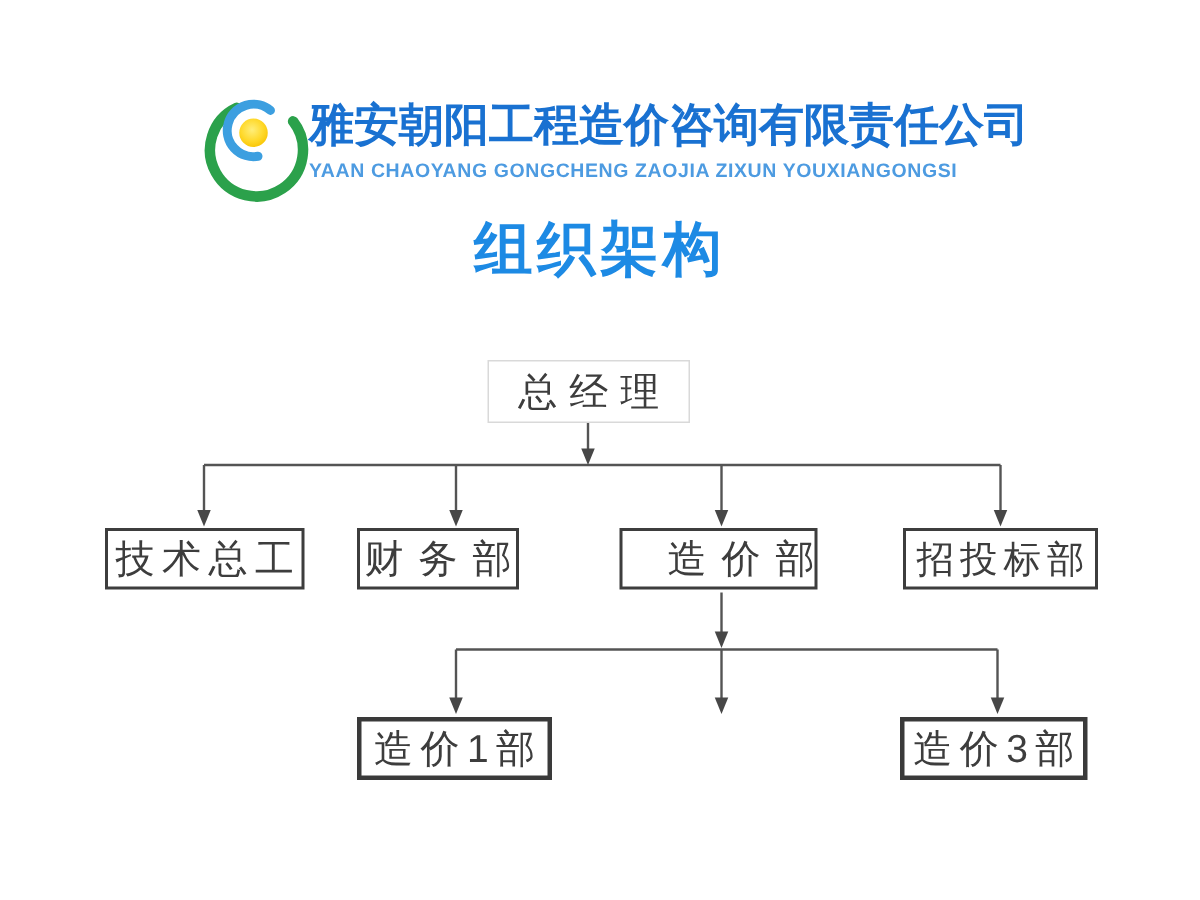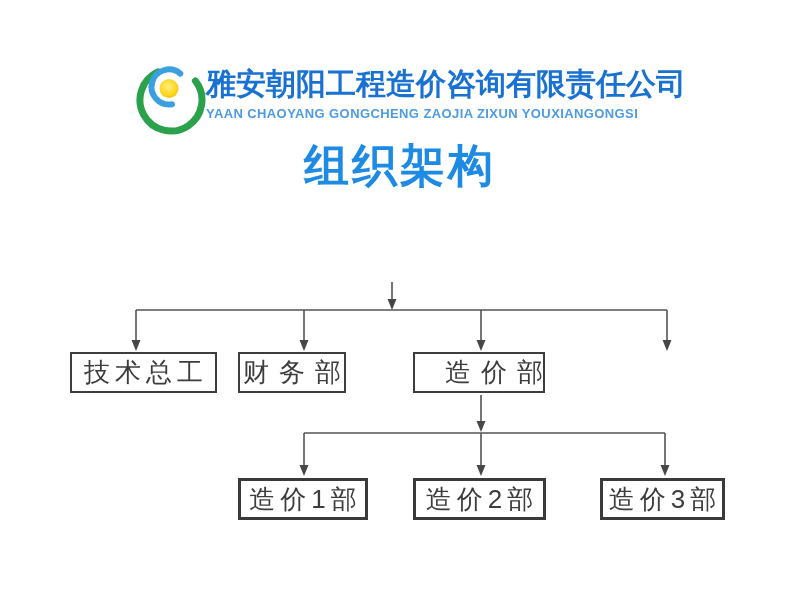--- a/index.html
+++ b/index.html
@@ -47,21 +47,21 @@
   }
 
   
   .page-title {
     position: absolute;
     left: 0;
     top: 143px;
     width: 100%;
     text-align: center;
     font-family: "DejaVu Serif", serif;
-    font-size: 45px;
+    font-size: 39px;
     line-height: 46px;
     font-weight: bold;
     letter-spacing: 3px;
     color: #1D8AE4;
   }
 
   
   .chart { position: absolute; inset: 0; }
   .connectors { position: absolute; left: 0; top: 0; }
 
@@ -74,21 +74,21 @@
     color: #3D3D3D;
     font-size: 26px;
     white-space: nowrap;
   }
   .node span { display: inline-block; }
 
   .n-root   { left: 325px; top: 240px; width: 135px; height: 42px; border: 1px solid #D9D9D9; }
   .n-root span    { letter-spacing: 8px;  margin-right: -8px; }
 
   .lvl2     { top: 352px; height: 41px; border: 2px solid #3D3D3D; }
-  .n-tech   { left: 70px;  width: 147px; }
+  .n-tech   { left: 70px;  width: 133px; }
   .n-tech span    { letter-spacing: 5px;  margin-right: -5px; }
   .n-fin    { left: 238px; width: 108px; }
   .n-fin span     { letter-spacing: 10px; margin-right: -10px; }
   .n-cost   { left: 413px; width: 132px; justify-content: flex-end; }
   .n-cost span    { letter-spacing: 10px; margin-right: -10px; }
   .n-bid    { left: 602px; width: 130px; font-size: 25px; }
   .n-bid span     { letter-spacing: 4px;  margin-right: -4px; }
 
   .lvl3     { top: 478px; height: 42px; border: 3px solid #3A3A3A; }
   .n-c1     { left: 238px; width: 130px; }
@@ -145,35 +145,38 @@
         <polygon points="299.5,340 308.5,340 304,351"></polygon>
         <polygon points="476.5,340 485.5,340 481,351"></polygon>
         <polygon points="662.5,340 671.5,340 667,351"></polygon>
         <polygon points="476.5,421 485.5,421 481,432"></polygon>
         <polygon points="299.5,465 308.5,465 304,476"></polygon>
         <polygon points="476.5,465 485.5,465 481,476"></polygon>
         <polygon points="660.5,465 669.5,465 665,476"></polygon>
       </g>
     </svg>
 
+    <div class="node n-root">
+      <span>总经理</span>
+    </div>
 
     <div class="node lvl2 n-tech">
       <span>技术总工</span>
     </div>
     <div class="node lvl2 n-fin">
       <span>财务部</span>
     </div>
     <div class="node lvl2 n-cost">
       <span>造价部</span>
     </div>
+    <div class="node lvl2 n-bid">
+      <span>招投标部</span>
+    </div>
 
     <div class="node lvl3 n-c1">
       <span>造价1部</span>
-    </div>
-    <div class="node lvl3 n-c2">
-      <span>造价2部</span>
     </div>
     <div class="node lvl3 n-c3">
       <span>造价3部</span>
     </div>
 
   </div>
 </div>
 
 </body></html>

